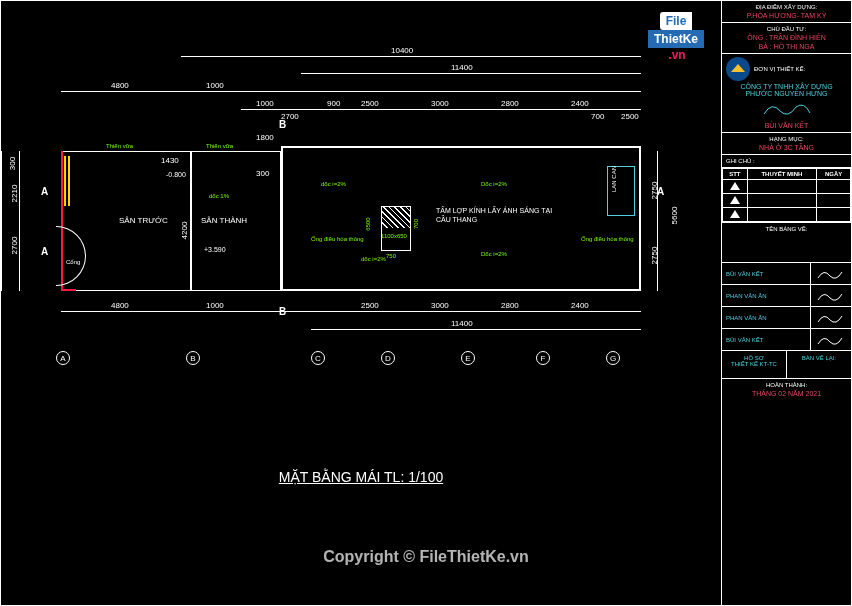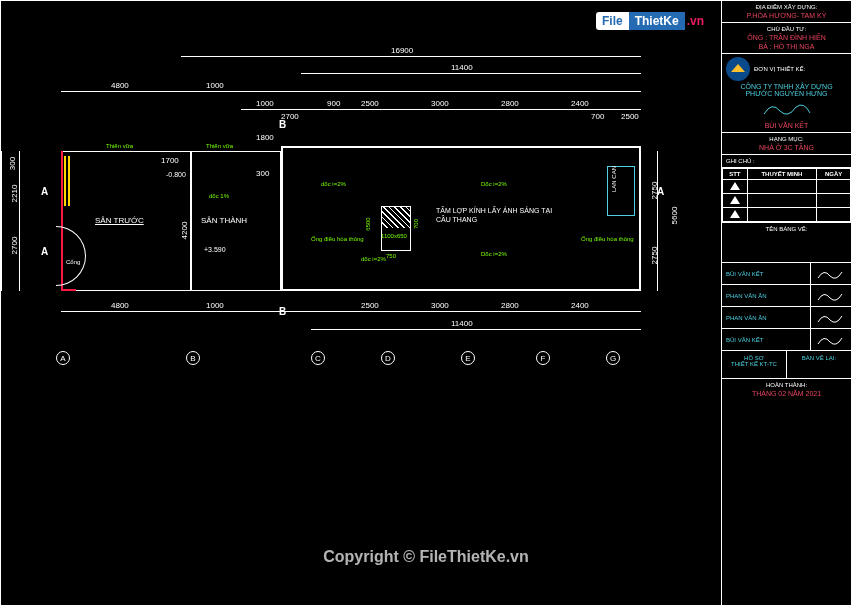--- a/index.html
+++ b/index.html
@@ -18,21 +18,21 @@
 .rev-tbl th, .rev-tbl td { border: 1px solid #fff; padding: 2px; text-align: center; }
 .tri { display: inline-block; width: 0; height: 0; border-left: 5px solid transparent; border-right: 5px solid transparent; border-bottom: 8px solid #fff; }
 .sign-row { display: flex; border-bottom: 1px solid #fff; height: 22px; }
 .sign-name { flex: 2; border-right: 1px solid #fff; padding: 2px 4px; text-align: left; color: #4dd0e1; font-size: 6px; display: flex; align-items: center; }
 .sign-sig { flex: 1; display: flex; align-items: center; justify-content: center; }
 .scribble { width: 30px; height: 16px; }
 .bottom-row { display: flex; border-bottom: 1px solid #fff; height: 28px; }
 .bottom-cell { flex: 1; border-right: 1px solid #fff; padding: 2px; text-align: center; }
 .bottom-cell:last-child { border-right: none; }
 .drawing-title { position: absolute; bottom: 120px; left: 50%; transform: translateX(-50%); color: #fff; font-size: 14px; text-decoration: underline; }
-.watermark-logo { position: absolute; top: 12px; right: 148px; display: flex; align-items: center; z-index: 100; }
+.watermark-logo { position: absolute; top: 12px; right: 148px; display: flex; align-items: center; z-index: 100; flex-direction: column; }
 .wm-file { background: #fff; color: #246bb3; padding: 2px 6px; border-radius: 3px 0 0 3px; font-size: 12px; font-weight: bold; }
 .wm-thietke { background: #246bb3; color: #fff; padding: 2px 6px; font-size: 12px; font-weight: bold; }
 .wm-vn { color: #e91e63; font-size: 12px; font-weight: bold; margin-left: 2px; }
 .copyright { position: absolute; bottom: 40px; left: 50%; transform: translateX(-50%); color: rgba(255,255,255,0.7); font-size: 16px; font-weight: bold; z-index: 50; }
 .plan { position: absolute; top: 150px; left: 60px; width: 600px; height: 140px; }
 .plan-outline { position: absolute; border: 1px solid #fff; }
 .room-lbl { position: absolute; color: #fff; font-size: 8px; }
 .dim { position: absolute; color: #fff; font-size: 8px; }
 .dim-line { position: absolute; background: #fff; }
 .dim-line-h { height: 1px; }
@@ -47,21 +47,21 @@
 </style>
 </head>
 <body>
 
 <div class="wrapper">
   <div class="drawing-area">
 
     <div class="plan">
 
       <div class="dim-line dim-line-h" style="top:-95px; left:120px; width:460px;"></div>
-      <div class="dim" style="top:-105px; left:330px;">16900</div>
+      <div class="dim" style="top:-105px; left:330px;">10400</div>
 
       <div class="dim-line dim-line-h" style="top:-78px; left:240px; width:340px;"></div>
       <div class="dim" style="top:-88px; left:390px;">11400</div>
 
       <div class="dim-line dim-line-h" style="top:-60px; left:0px; width:580px;"></div>
       <div class="dim" style="top:-70px; left:50px;">4800</div>
       <div class="dim" style="top:-70px; left:145px;">1000</div>
 
       <div class="dim-line dim-line-h" style="top:-42px; left:180px; width:400px;"></div>
       <div class="dim" style="top:-52px; left:195px;">1000</div>
@@ -93,29 +93,29 @@
       <div class="plan-outline" style="left:220px; top:-5px; width:360px; height:145px; border:2px solid #fff;"></div>
 
       <div class="red-line" style="left:0; top:0; width:2px; height:140px;"></div>
       <div class="red-line" style="left:0; top:138px; width:15px; height:2px;"></div>
 
       <div class="yellow-hatch" style="left:3px; top:5px; width:6px; height:50px;"></div>
 
       <div style="position:absolute; left:-5px; top:75px; width:30px; height:60px; border:1px solid #fff; border-radius:0 30px 30px 0; border-left:none;"></div>
       <div class="room-lbl" style="left:5px; top:108px; font-size:6px;">Cổng</div>
 
-      <div class="room-lbl" style="left:34px; top:65px;text-decoration:underline;">SÂN TRƯỚC</div>
+      <div class="room-lbl" style="left:58px; top:65px;">SÂN TRƯỚC</div>
       <div class="room-lbl" style="left:140px; top:65px;">SÂN THÀNH</div>
       <div class="green-txt" style="left:45px; top:-8px;">Thiến vữa</div>
       <div class="green-txt" style="left:145px; top:-8px;">Thiến vữa</div>
 
       <div class="room-lbl" style="left:105px; top:20px; font-size:7px;">-0.800</div>
       <div class="room-lbl" style="left:143px; top:95px; font-size:7px;">+3.590</div>
 
-      <div class="dim" style="left:100px; top:5px;">1700</div>
+      <div class="dim" style="left:100px; top:5px;">1430</div>
       <div class="dim" style="left:115px; top:75px; transform:rotate(-90deg);">4200</div>
 
       <div class="plan-outline" style="left:320px; top:55px; width:30px; height:45px;"></div>
       <div style="position:absolute; left:320px; top:55px; width:30px; height:22px; background:repeating-linear-gradient(45deg,#fff,#fff 1px,transparent 1px,transparent 4px);"></div>
       <div class="note" style="left:375px; top:55px; width:130px; line-height:1.3;">TẤM LỢP KÍNH LẤY ÁNH SÁNG
 TẠI CẦU THANG</div>
       <div class="green-txt" style="left:320px; top:82px;">1100x650</div>
       <div class="green-txt" style="left:325px; top:102px;">750</div>
       <div class="green-txt" style="left:300px; top:70px; transform:rotate(-90deg);">6500</div>
       <div class="green-txt" style="left:350px; top:70px; transform:rotate(-90deg);">700</div>
@@ -149,20 +149,21 @@
       <div class="dim" style="top:150px; left:50px;">4800</div>
       <div class="dim" style="top:150px; left:145px;">1000</div>
       <div class="dim" style="top:150px; left:300px;">2500</div>
       <div class="dim" style="top:150px; left:370px;">3000</div>
       <div class="dim" style="top:150px; left:440px;">2800</div>
       <div class="dim" style="top:150px; left:510px;">2400</div>
       <div class="dim-line dim-line-h" style="top:178px; left:250px; width:330px;"></div>
       <div class="dim" style="top:168px; left:390px;">11400</div>
     </div>
 
+    <div class="drawing-title">MẶT BẰNG MÁI TL: 1/100</div>
   </div>
 
   <div class="title-block">
     <div class="tb-cell">
       <div class="tb-label">ĐỊA ĐIỂM XÂY DỰNG:</div>
       <div class="tb-val">P.HÒA HƯƠNG- TAM KỲ</div>
     </div>
     <div class="tb-cell">
       <div class="tb-label">CHỦ ĐẦU TƯ:</div>
       <div class="tb-val">ÔNG : TRẦN ĐÌNH HIẾN</div>

